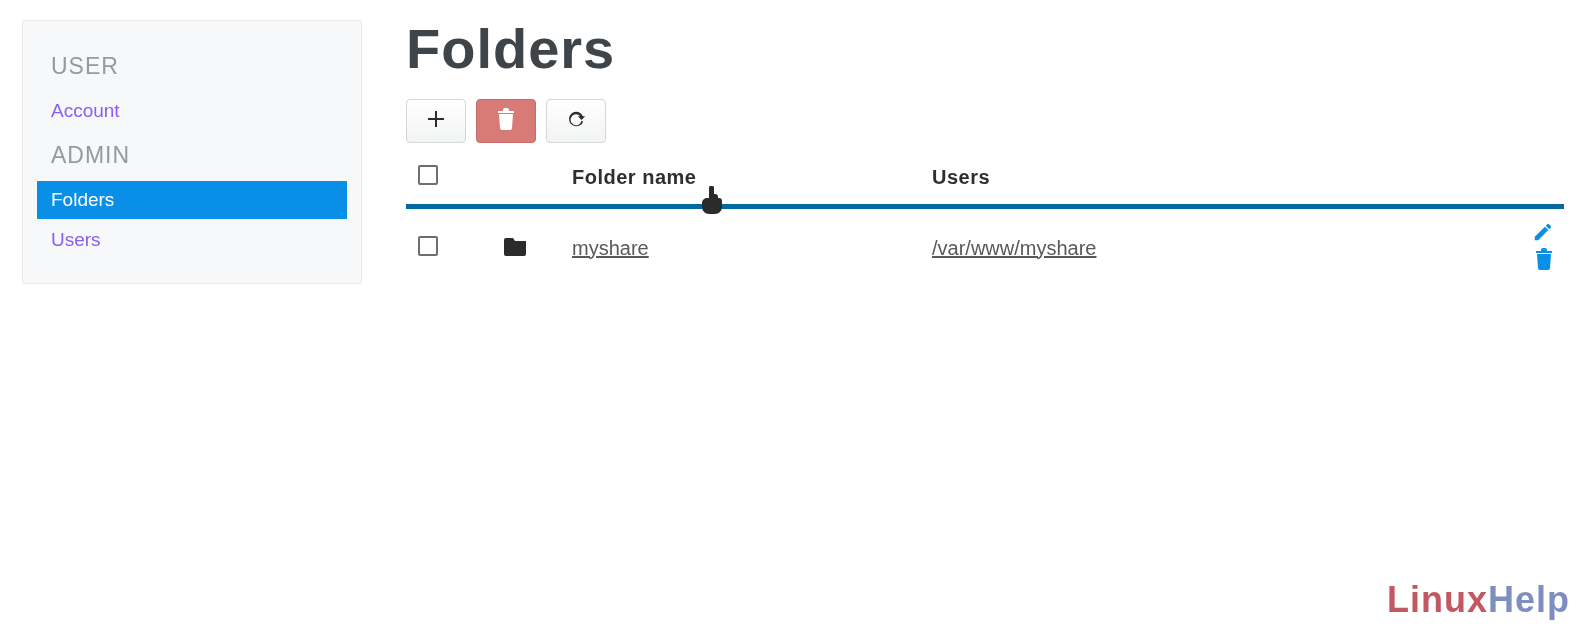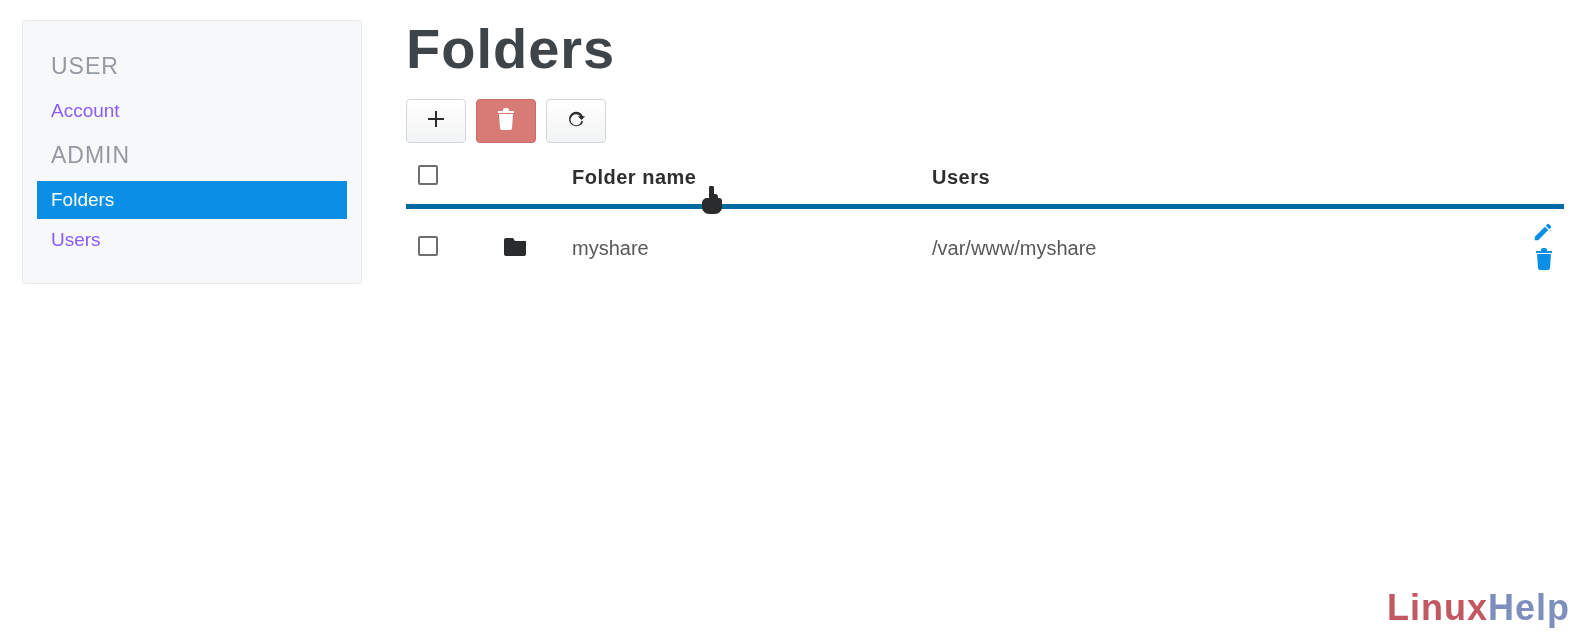--- a/index.html
+++ b/index.html
@@ -76,20 +76,21 @@
       color: #2d2f31;
       padding: 8px 6px 14px 6px;
       border-bottom: 5px solid #0369a1;
       letter-spacing: 0.5px;
     }
     .tbl tbody td {
       padding: 12px 6px;
       font-size: 20px;
       color: #57595b;
       vertical-align: middle;
+      text-decoration: underline;
     }
     .col-check { width: 60px; padding-left: 12px !important; }
     .col-icon { width: 100px; text-align: center; }
     .col-name { width: 360px; }
     .col-actions { width: 120px; text-align: right; padding-right: 10px !important; }
 
     input[type="checkbox"].chk {
       width: 20px; height: 20px; cursor: pointer;
       appearance: none;
       border: 2px solid #6c6e70;
@@ -110,21 +111,20 @@
     }
 
     
     .logo {
       position: absolute;
       right: 24px;
       bottom: 14px;
       display: flex;
       align-items: center;
       gap: 8px;
-      flex-direction: column;
     }
     .logo-mark {
       width: 58px; height: 58px;
       position: relative;
     }
     .logo-text {
       font-size: 36px;
       font-weight: 600;
       letter-spacing: 1px;
     }

